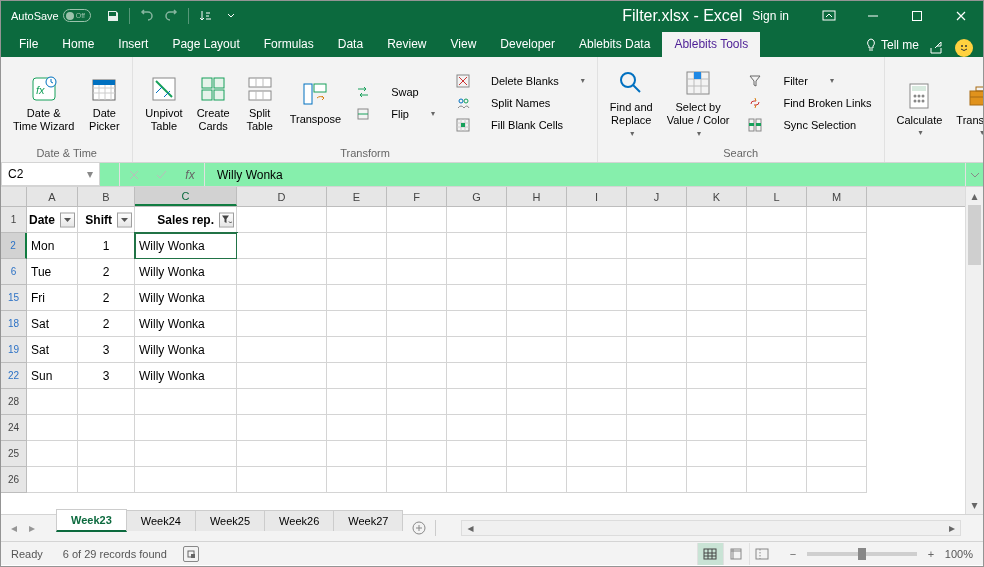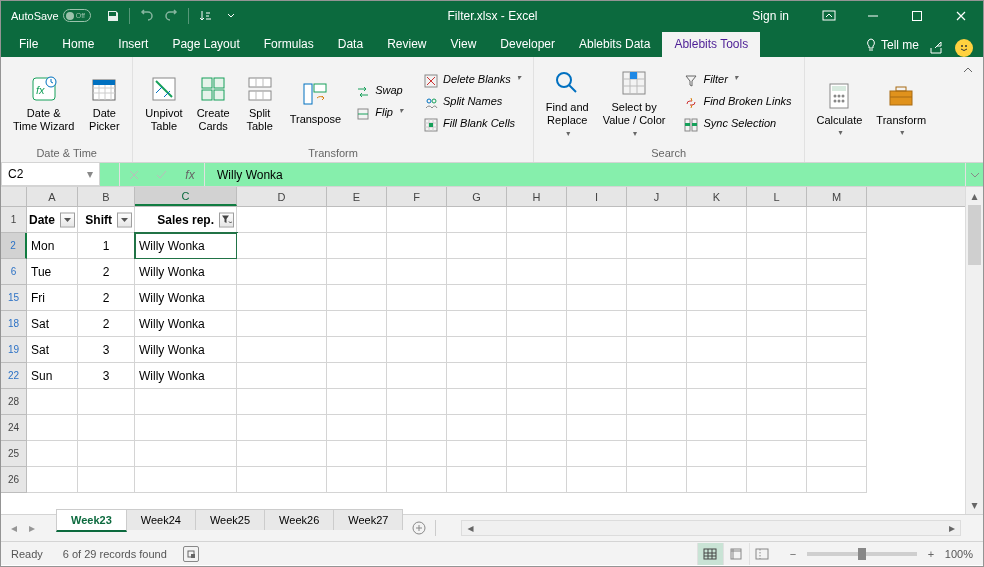--- a/index.html
+++ b/index.html
@@ -7,21 +7,21 @@
 
 
 .titlebar { height: 29px; background: #0c6a3e; color: #fff; display: flex; align-items: center; }
 .titlebar .autosave { display: flex; align-items: center; gap: 4px; padding: 0 10px; font-size: 11px; }
 .titlebar .toggle { width: 28px; height: 13px; border: 1px solid #9bc3ac; border-radius: 7px; position: relative; display: flex; align-items: center; }
 .titlebar .toggle .knob { width: 8px; height: 8px; border-radius: 50%; background: #9bc3ac; position: absolute; left: 2px; }
 .titlebar .toggle .offlbl { font-size: 7px; color: #9bc3ac; margin-left: 12px; }
 .qat { display: flex; align-items: center; gap: 2px; }
 .qat .qbtn { width: 24px; height: 24px; display: flex; align-items: center; justify-content: center; color: #fff; cursor: pointer; }
 .qat .sep { width: 1px; height: 16px; background: rgba(255,255,255,0.3); margin: 0 2px; }
-.title-center { flex: 1; text-align: center; font-size: 12px; color: #fff; }
+.title-center { flex: 1; text-align: right; font-size: 16px; color: #fff; }
 .winbtns { display: flex; align-items: center; gap: 0; }
 .winbtns .wbtn { width: 44px; height: 29px; display: flex; align-items: center; justify-content: center; color: #fff; cursor: pointer; }
 .winbtns .signin { padding: 0 10px; font-size: 12px; margin-right: 8px; }
 .winbtns svg { display: block; }
 
 
 .ribtabs { height: 27px; background: #0c6a3e; display: flex; align-items: flex-end; padding-left: 6px; }
 .ribtabs .tab { padding: 5px 12px 6px; color: #fff; font-size: 12px; cursor: pointer; }
 .ribtabs .tab.active { background: #f3f3f3; color: #4c1d95; }
 .ribtabs .spacer { flex: 1; }
@@ -30,21 +30,21 @@
 .ribtabs .smiley { width: 18px; height: 18px; border-radius: 50%; background: #ffd23f; display: flex; align-items: center; justify-content: center; font-size: 11px; }
 
 
 .ribbon { height: 106px; background: #f3f3f3; border-bottom: 1px solid #d4d4d4; display: flex; }
 .group { border-right: 1px solid #e1e1e1; padding: 3px 8px 0; display: flex; flex-direction: column; }
 .group .content { flex: 1; display: flex; align-items: center; gap: 6px; }
 .group .label { text-align: center; color: #666; font-size: 11px; padding: 2px 0 3px; }
 .bigbtn { display: flex; flex-direction: column; align-items: center; gap: 2px; padding: 2px 4px; cursor: pointer; text-align: center; font-size: 11px; line-height: 1.15; }
 .bigbtn .icon { width: 32px; height: 32px; display: flex; align-items: center; justify-content: center; }
 .smallrow { display: flex; flex-direction: column; gap: 2px; }
-.smallbtn { display: flex; gap: 4px; padding: 2px 4px; cursor: pointer; font-size: 11px; white-space: nowrap; font-style: italic; }
+.smallbtn { display: flex; align-items: center; gap: 20px; padding: 2px 4px; cursor: pointer; font-size: 11px; white-space: nowrap; }
 .smallbtn .icon { width: 16px; height: 16px; display: flex; align-items: center; justify-content: center; }
 .caret { font-size: 8px; margin-left: 2px; color: #666; }
 
 
 .fbar { height: 24px; background: #86efac; border-bottom: 1px solid #d4d4d4; display: flex; align-items: stretch; }
 .namebox { width: 99px; border: 1px solid #d4d4d4; border-top: none; display: flex; align-items: center; padding: 0 6px; font-size: 12px; background: #fff; }
 .namebox .dd { margin-left: auto; color: #888; }
 .fbbtns { display: flex; align-items: center; border-right: 1px solid #e1e1e1; }
 .fbbtns .fbbtn { width: 28px; display: flex; align-items: center; justify-content: center; color: #888; }
 .fx { font-style: italic; font-size: 12px; color: #666; }
@@ -68,21 +68,21 @@
 .cell.selcell { outline: 2px solid #217346; outline-offset: -1px; }
 .vsb { position: absolute; right: 0; top: 0; bottom: 0; width: 18px; background: #f0f0f0; border-left: 1px solid #dcdcdc; display: flex; flex-direction: column; }
 .vsb .arr { height: 18px; display: flex; align-items: center; justify-content: center; cursor: pointer; color: #666; }
 .vsb .track { flex: 1; position: relative; }
 .vsb .thumb { position: absolute; top: 0; left: 2px; right: 2px; height: 60px; background: #cfcfcf; }
 
 
 .sheetbar { height: 27px; background: #f3f3f3; border-top: 1px solid #d4d4d4; display: flex; align-items: center; }
 .navbtns { display: flex; gap: 0; padding: 0 4px; }
 .navbtns .nb { width: 18px; height: 18px; display: flex; align-items: center; justify-content: center; color: #969696; cursor: pointer; }
-.stabs { display: flex; align-items: flex-start; padding-bottom: 16px; }
+.stabs { display: flex; align-items: center; padding-bottom: 16px; }
 .stab { padding: 4px 14px; border: 1px solid #ccc; border-bottom: none; background: #fff; font-size: 11px; cursor: pointer; margin-left: -1px; }
 .stab.active { border-top: 1px solid #ccc; font-weight: 700; color: #0c6a3e; border-bottom: 2px solid #0c6a3e; background: #fff; }
 .stab.inactive { background: #e8e8e8; }
 .addsheet { width: 24px; height: 24px; display: flex; align-items: center; justify-content: center; color: #666; cursor: pointer; margin-left: 4px; }
 .hsb { flex: 1; display: flex; align-items: center; margin: 0 4px; border: 1px solid #dcdcdc; background: #f0f0f0; height: 16px; }
 .hsb .harr { width: 16px; display: flex; align-items: center; justify-content: center; color: #666; cursor: pointer; }
 .hsb .htrack { flex: 1; position: relative; }
 .hsb .hthumb { position: absolute; top: 1px; left: 1px; bottom: 1px; width: 140px; background: #cfcfcf; }
 .sbresize { width: 18px; }
 

